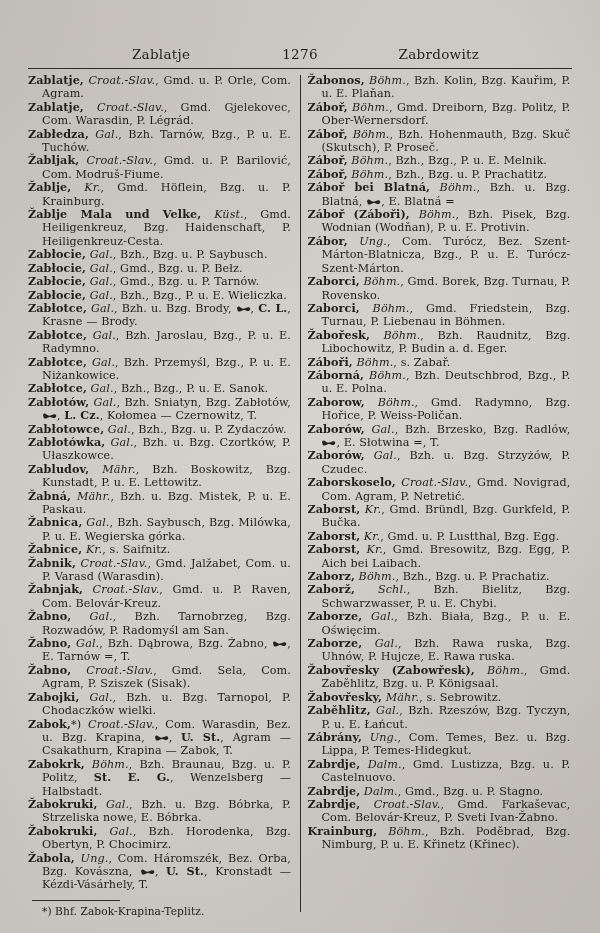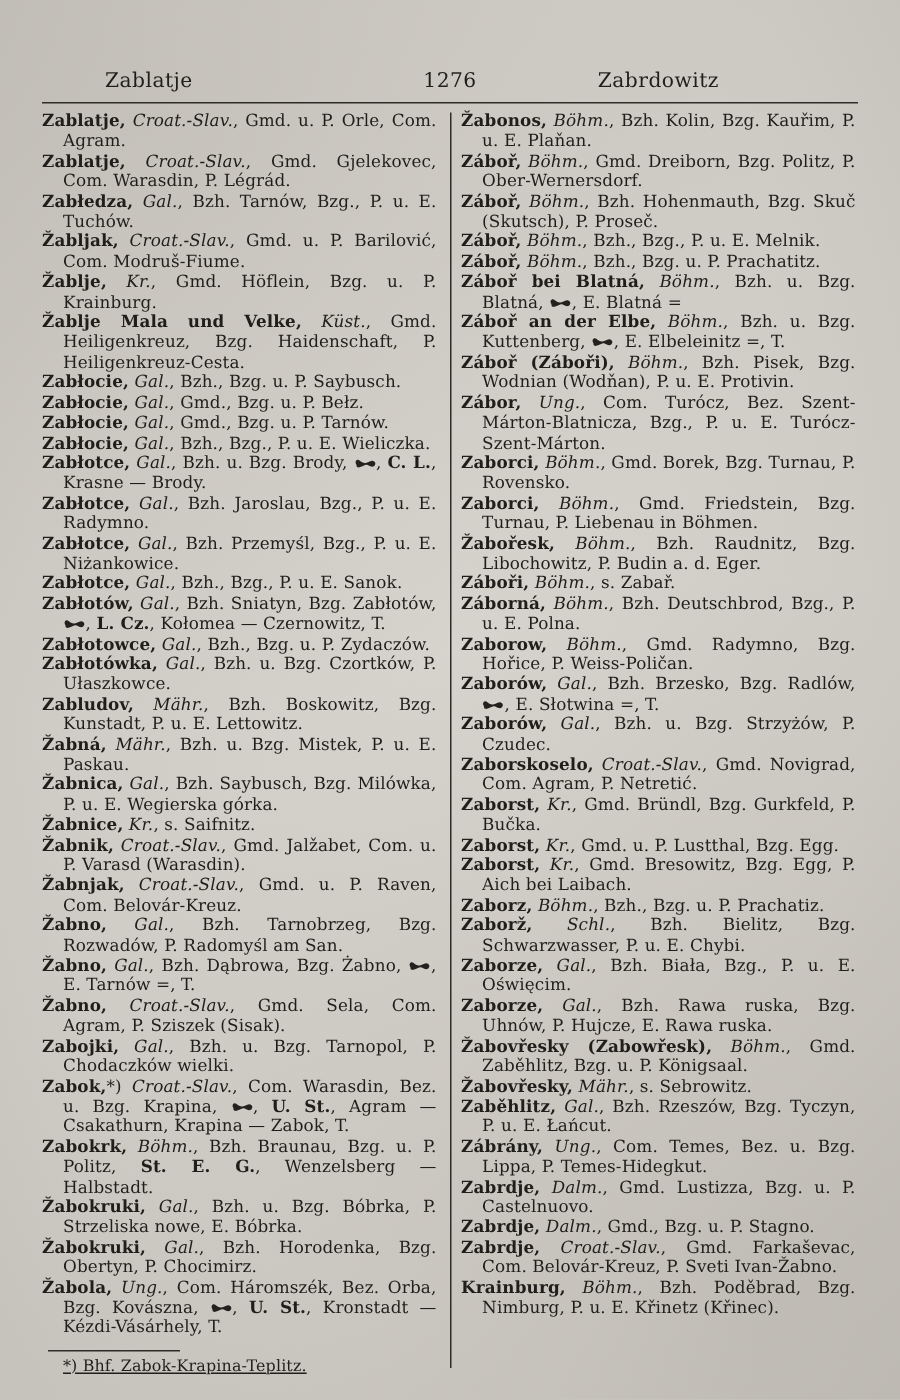--- a/index.html
+++ b/index.html
@@ -13,37 +13,37 @@
     position:relative; width:600px; height:933px; box-sizing:border-box;
     background:
       radial-gradient(circle at 18% 8%,  rgba(110,105,95,.10), transparent 42%),
       radial-gradient(circle at 85% 92%, rgba(110,105,95,.12), transparent 48%),
       radial-gradient(ellipse at 50% 45%, #d7d4cd 0%, #cfccc5 65%, #c5c2bb 100%);
   }
   .header {
     display:grid; grid-template-columns:1fr auto 1fr; align-items:end;
     padding:30px 70px 6px 70px; font-size:13.5px; letter-spacing:.3px;
   }
-  .h-left  { }
+  .h-left  { text-align:center; }
   .h-center{ text-align:center; padding:0 30px; }
   .h-right { text-align:center;margin-top:16px; }
   .rule { margin:0 28px 0 28px; border-top:1.5px solid #2e2c27; }
   .pbody { display:flex; padding:5px 24px 0 28px; }
   .col {
     width:263px; font-size:11.2px; line-height:13.4px;
     text-align:justify; letter-spacing:.1px;
   }
   .divider { width:1.4px; background:#2e2c27; margin:1px 6px 6px 9px; }
   .entry { padding-left:14px; text-indent:-14px; }
   .b { font-weight:bold; }
   .i { font-style:italic; }
   .posthorn { display:inline-block; text-indent:0; }
   .posthorn svg { vertical-align:-1px; }
   .footnote-rule { width:88px; border-top:1.2px solid #2e2c27; margin:8px 0 4px 4px; }
-  .footnote { font-size:10.6px; padding-left:14px; text-align:left;text-decoration:underline; }
+  .footnote { font-size:10.6px; padding-left:14px; text-align:left; }
 </style>
 </head>
 <body>
 
 <div class="page">
   <div class="header">
     <span class="h-left">Zablatje</span>
     <span class="h-center">1276</span>
     <span class="h-right">Zabrdowitz</span>
   </div>
@@ -113,25 +113,20 @@
           <div class="entry"><span class="b">Žabonos,</span><span class="i"> Böhm.</span><span class="n">, Bzh. Kolin, Bzg. Kauřim, P. u. E. Plaňan.</span></div>
           <div class="entry"><span class="b">Záboř,</span><span class="i"> Böhm.</span><span class="n">, Gmd. Dreiborn, Bzg. Politz, P. Ober-Wernersdorf.</span></div>
           <div class="entry"><span class="b">Záboř,</span><span class="i"> Böhm.</span><span class="n">, Bzh. Hohenmauth, Bzg. Skuč (Skutsch), P. Proseč.</span></div>
           <div class="entry"><span class="b">Záboř,</span><span class="i"> Böhm.</span><span class="n">, Bzh., Bzg., P. u. E. Melnik.</span></div>
           <div class="entry"><span class="b">Záboř,</span><span class="i"> Böhm.</span><span class="n">, Bzh., Bzg. u. P. Prachatitz.</span></div>
           <div class="entry"><span class="b">Záboř bei Blatná,</span><span class="i"> Böhm.</span><span class="n">, Bzh. u. Bzg. Blatná, </span><span class="posthorn"><svg width="15" height="8" viewBox="0 0 30 16" fill="#24221e">
                 <path d="M3 9 C0.5 5 4 1.2 7.5 4 C10 6 13 8 16.5 7 C20.5 6 24 3 27 5.2 C30 7.4 28 12.3 24 12.2 C20.3 12.1 19 9 15 10 C11 11 8 14 5 13 C2.4 12.1 4 10.8 3 9 Z"></path>
                 <circle cx="6" cy="8" r="2.4"></circle>
                 <circle cx="24" cy="8.6" r="2.6"></circle>
               </svg></span><span class="n">, E. Blatná =</span></div>
-          <div class="entry"><span class="b">Záboř an der Elbe,</span><span class="i"> Böhm.</span><span class="n">, Bzh. u. Bzg. Kuttenberg, </span><span class="posthorn"><svg width="15" height="8" viewBox="0 0 30 16" fill="#24221e">
-                <path d="M3 9 C0.5 5 4 1.2 7.5 4 C10 6 13 8 16.5 7 C20.5 6 24 3 27 5.2 C30 7.4 28 12.3 24 12.2 C20.3 12.1 19 9 15 10 C11 11 8 14 5 13 C2.4 12.1 4 10.8 3 9 Z"></path>
-                <circle cx="6" cy="8" r="2.4"></circle>
-                <circle cx="24" cy="8.6" r="2.6"></circle>
-              </svg></span><span class="n">, E. Elbeleinitz =, T.</span></div>
           <div class="entry"><span class="b">Záboř (Záboři),</span><span class="i"> Böhm.</span><span class="n">, Bzh. Pisek, Bzg. Wodnian (Wodňan), P. u. E. Protivin.</span></div>
           <div class="entry"><span class="b">Zábor,</span><span class="i"> Ung.</span><span class="n">, Com. Turócz, Bez. Szent-Márton-Blatnicza, Bzg., P. u. E. Turócz-Szent-Márton.</span></div>
           <div class="entry"><span class="b">Zaborci,</span><span class="i"> Böhm.</span><span class="n">, Gmd. Borek, Bzg. Turnau, P. Rovensko.</span></div>
           <div class="entry"><span class="b">Zaborci,</span><span class="i"> Böhm.</span><span class="n">, Gmd. Friedstein, Bzg. Turnau, P. Liebenau in Böhmen.</span></div>
           <div class="entry"><span class="b">Žabořesk,</span><span class="i"> Böhm.</span><span class="n">, Bzh. Raudnitz, Bzg. Libochowitz, P. Budin a. d. Eger.</span></div>
           <div class="entry"><span class="b">Záboři,</span><span class="i"> Böhm.</span><span class="n">, s. Zabař.</span></div>
           <div class="entry"><span class="b">Záborná,</span><span class="i"> Böhm.</span><span class="n">, Bzh. Deutschbrod, Bzg., P. u. E. Polna.</span></div>
           <div class="entry"><span class="b">Zaborow,</span><span class="i"> Böhm.</span><span class="n">, Gmd. Radymno, Bzg. Hořice, P. Weiss-Poličan.</span></div>
           <div class="entry"><span class="b">Zaborów,</span><span class="i"> Gal.</span><span class="n">, Bzh. Brzesko, Bzg. Radlów, </span><span class="posthorn"><svg width="15" height="8" viewBox="0 0 30 16" fill="#24221e">
                 <path d="M3 9 C0.5 5 4 1.2 7.5 4 C10 6 13 8 16.5 7 C20.5 6 24 3 27 5.2 C30 7.4 28 12.3 24 12.2 C20.3 12.1 19 9 15 10 C11 11 8 14 5 13 C2.4 12.1 4 10.8 3 9 Z"></path>

